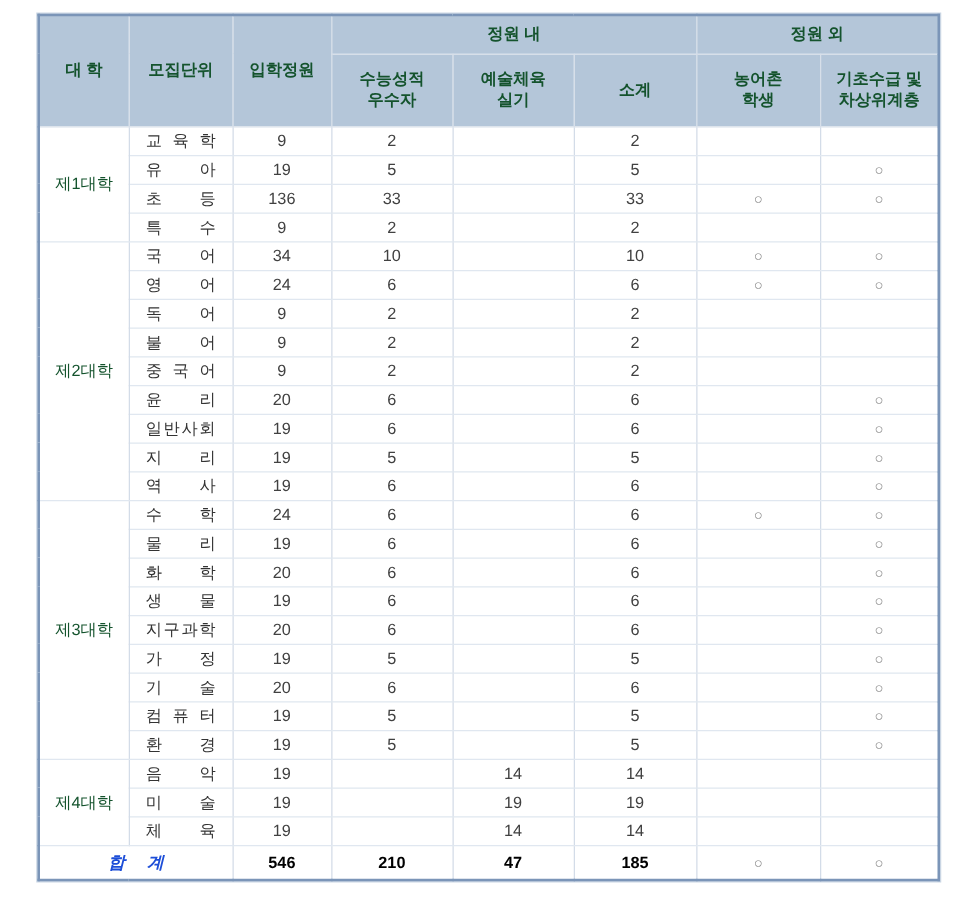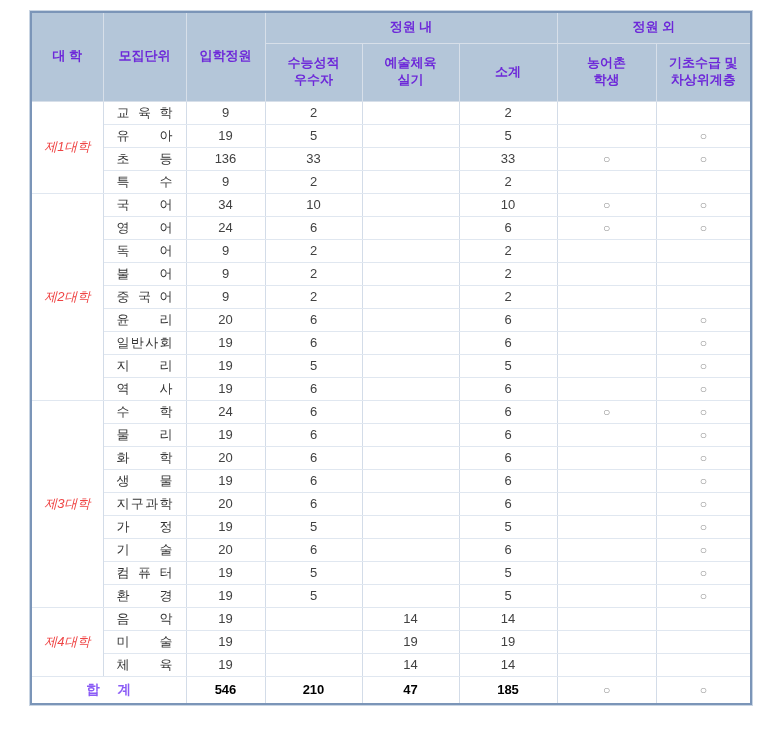--- a/index.html
+++ b/index.html
@@ -31,21 +31,21 @@
   col.c-art      { width: 97px; }
   col.c-subtotal { width: 98px; }
   col.c-rural    { width: 99px; }
   col.c-basic    { width: 95px; }
 
   thead th {
     background: #b4c6d9;
     border: 1px solid #d7dfe9;
     font-size: 13px;
     font-weight: bold;
-    color: #6d28d9;
+    color: #14532d;
     text-align: center;
     vertical-align: middle;
     white-space: pre-line;
     line-height: 1.3;
     padding: 0;
   }
   thead tr.h1 { height: 31px; }
   thead tr.h2 { height: 58px; }
 
   tbody td {
@@ -57,22 +57,21 @@
     text-align: center;
     vertical-align: middle;
     padding: 0;
     overflow: hidden;
   }
   tbody tr { height: 23px; }
   tbody tr.sec-top td { border-top: 1px solid #a7b5c8; }
 
   td.cell-college {
     font-size: 13px;
-    color: #ef4444;
-    font-style: italic;
+    color: #14532d;
   }
   .unit-name {
     width: 56px;
     margin: 0 auto;
     display: flex;
     justify-content: space-between;
     font-size: 13px;
     color: #333333;
   }
   .unit-name span { display: inline-block; }
@@ -87,21 +86,22 @@
   tr.total-row td {
     border-top: 1px solid #a7b5c8;
     font-weight: bold;
     color: #000000;
     font-size: 13px;
   }
   .total-label {
     font-weight: bold;
     font-size: 13.5px;
     word-spacing: 14px;
-    color: #8b5cf6;
+    color: #1d4ed8;
+    font-style: italic;
   }
 </style>
 </head>
 <body>
 
 <div class="page">
   <table class="quota-table">
     <colgroup>
       <col class="c-college">
         <col class="c-unit">

